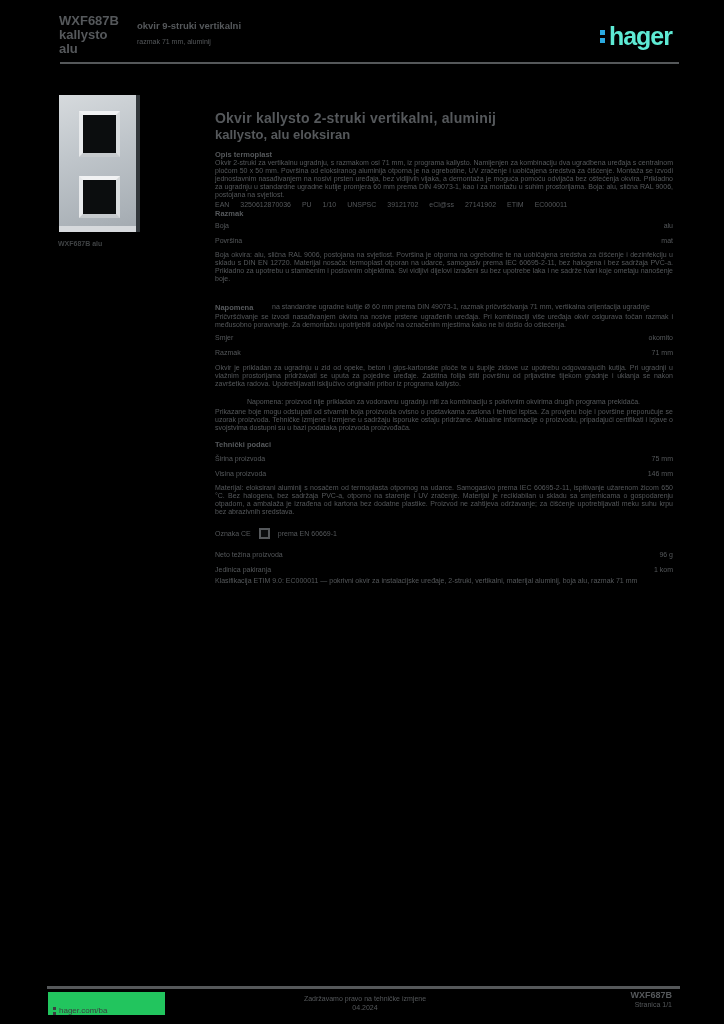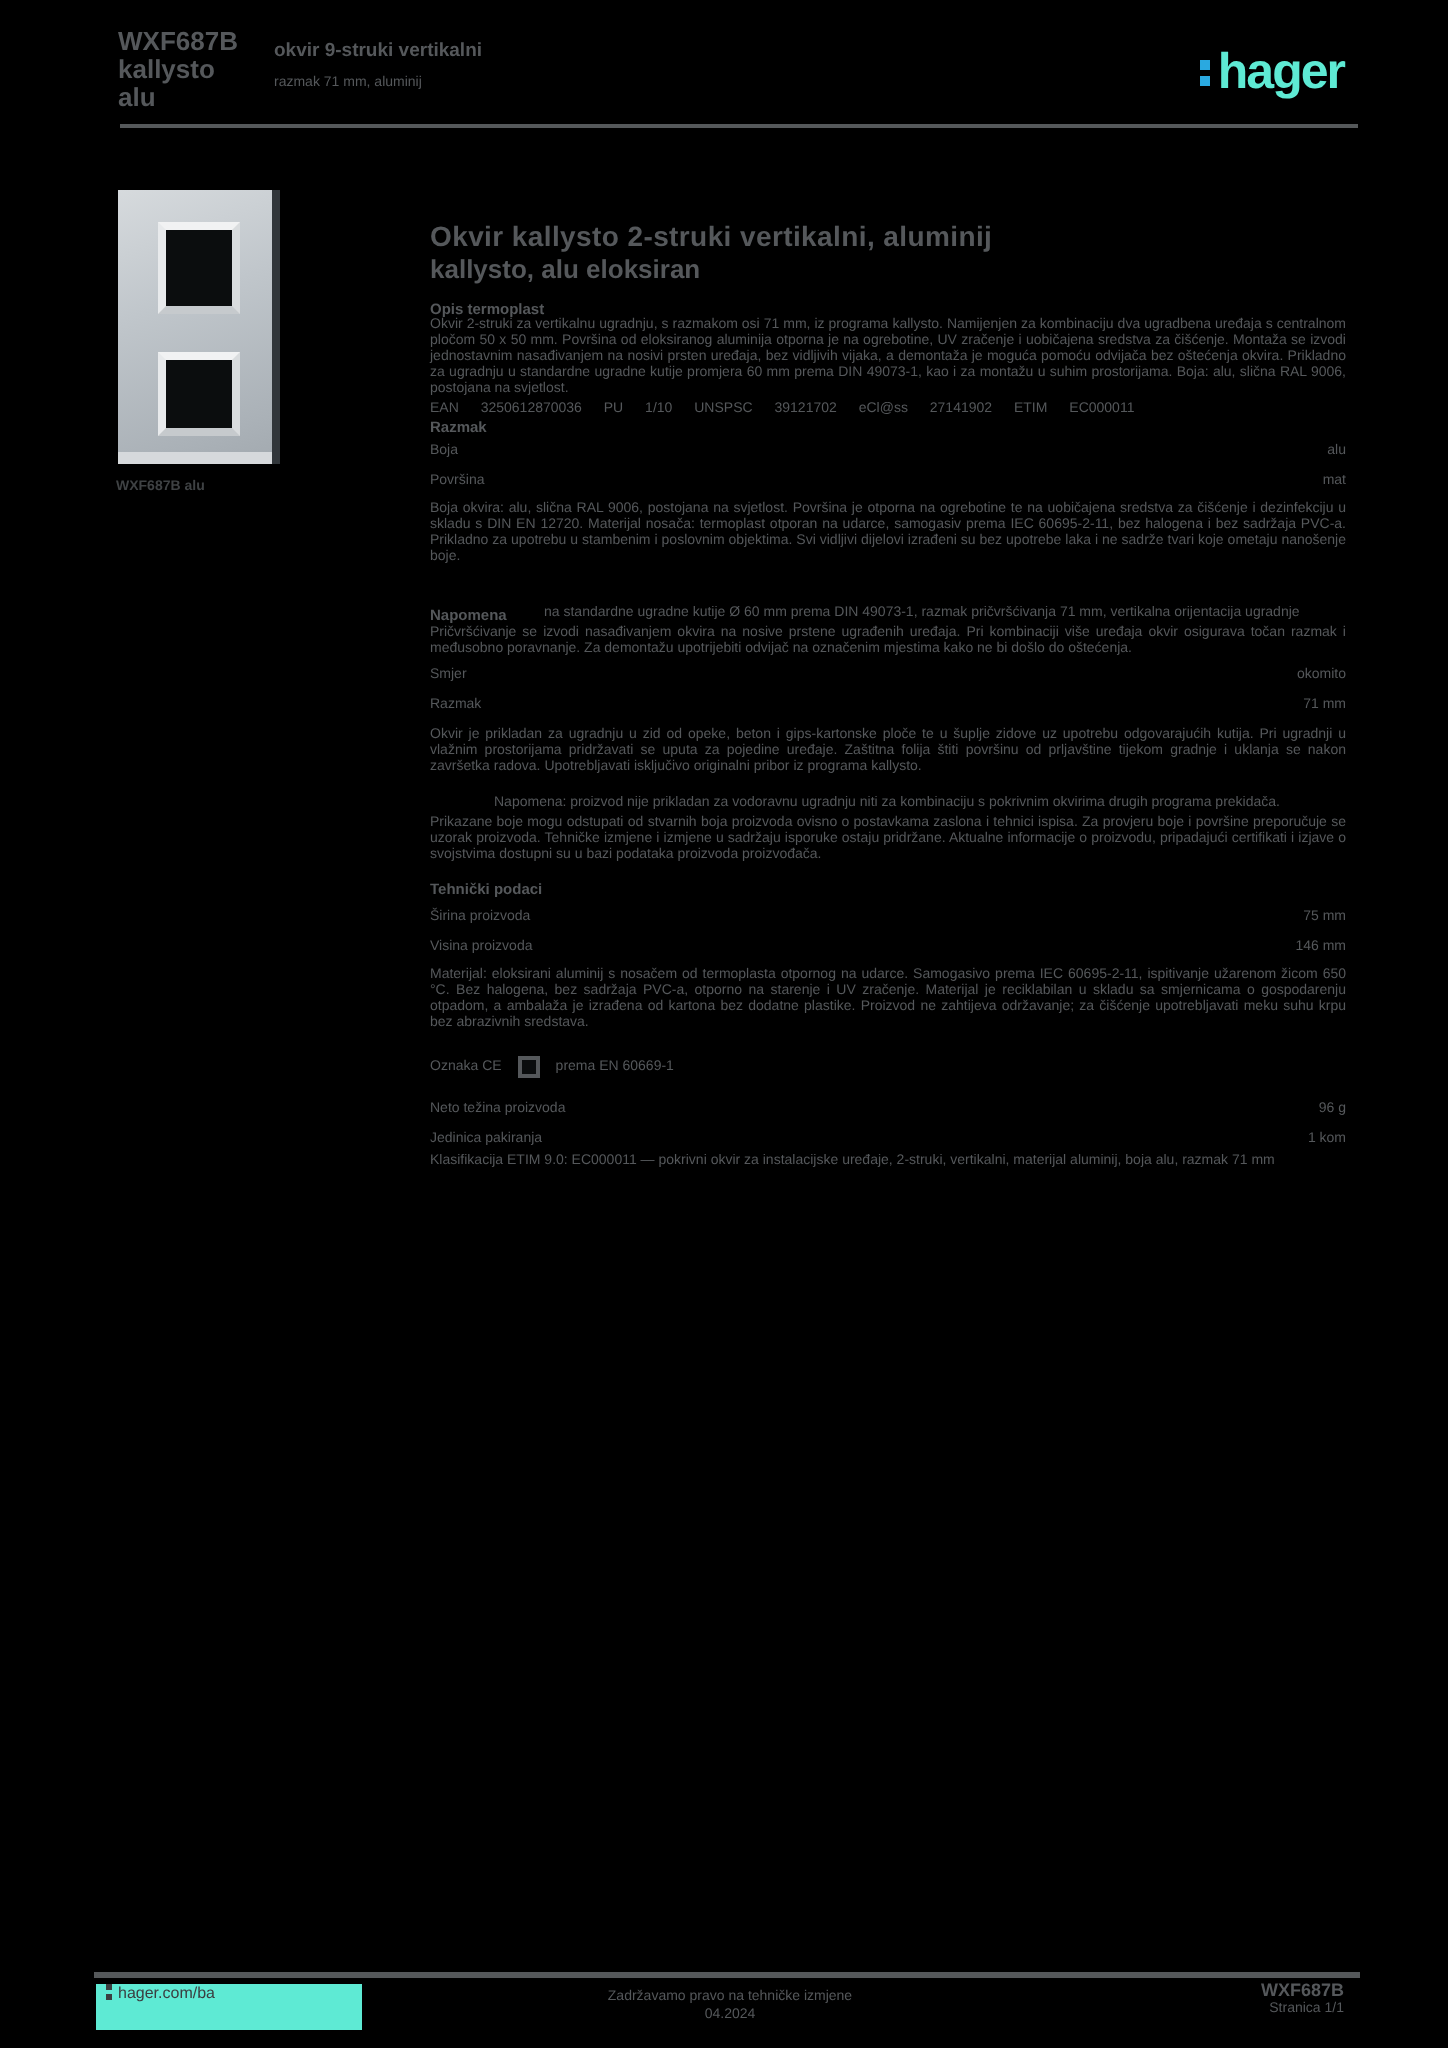--- a/index.html
+++ b/index.html
@@ -35,22 +35,22 @@
   .para{position:absolute;left:215px;width:458px;font-size:7px;line-height:8px;text-align:justify;}
   .line{position:absolute;font-size:7px;line-height:8px;white-space:nowrap;overflow:hidden;}
   .row{position:absolute;left:215px;width:458px;display:flex;justify-content:space-between;
        font-size:7px;line-height:8px;white-space:nowrap;}
   .meta{word-spacing:9px;}
   .cb-row{position:absolute;left:215px;width:458px;display:flex;align-items:center;gap:8px;
           font-size:7px;line-height:8px;white-space:nowrap;}
   .cb{display:inline-block;width:7px;height:7px;background:#0b0d0e;border:2px solid #55585b;box-sizing:content-box;}
   
   .ftr-rule{position:absolute;left:47px;top:986px;width:633px;height:3px;background:#55585a;}
-  .site-box{position:absolute;left:48px;top:992px;width:133px;height:23px;background:#5eead4;
-            display:flex;align-items:flex-start;padding-left:5px;box-sizing:border-box;}
+  .site-box{position:absolute;left:48px;top:992px;width:117px;height:23px;background:#22c55e;
+            display:flex;align-items:flex-end;padding-left:5px;box-sizing:border-box;}
   .site-dots{display:flex;flex-direction:column;gap:2px;margin-right:3px;}
   .site-dots i{display:block;width:3px;height:3px;background:#3b3e40;}
   .site-text{font-size:8px;color:#3b3e40;}
   .ftr-center{position:absolute;left:215px;top:994px;width:300px;text-align:center;font-size:7px;line-height:9px;}
   .ftr-right{position:absolute;right:52px;top:990px;text-align:right;}
   .ftr-right .l1{font-size:9px;font-weight:bold;line-height:10px;}
   .ftr-right .l2{font-size:7px;line-height:9px;}
 </style>
 </head>
 <body>

